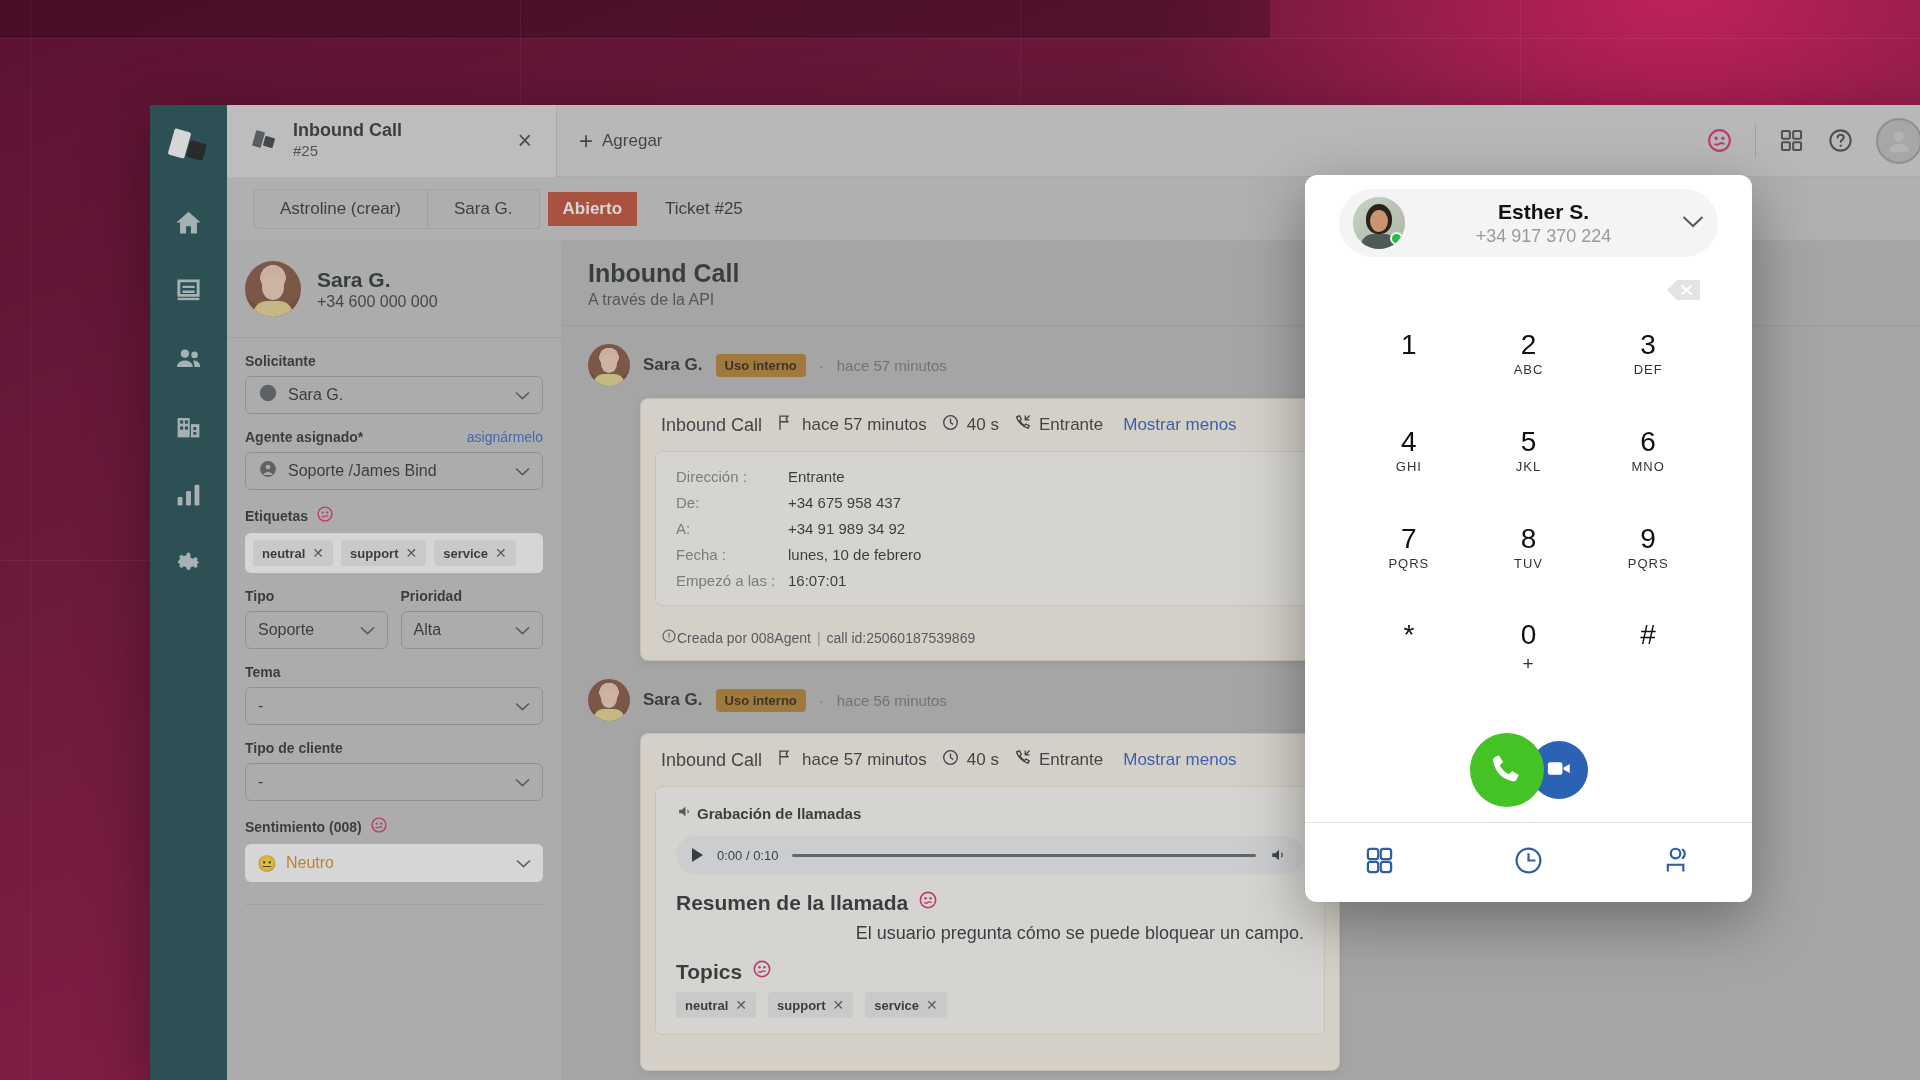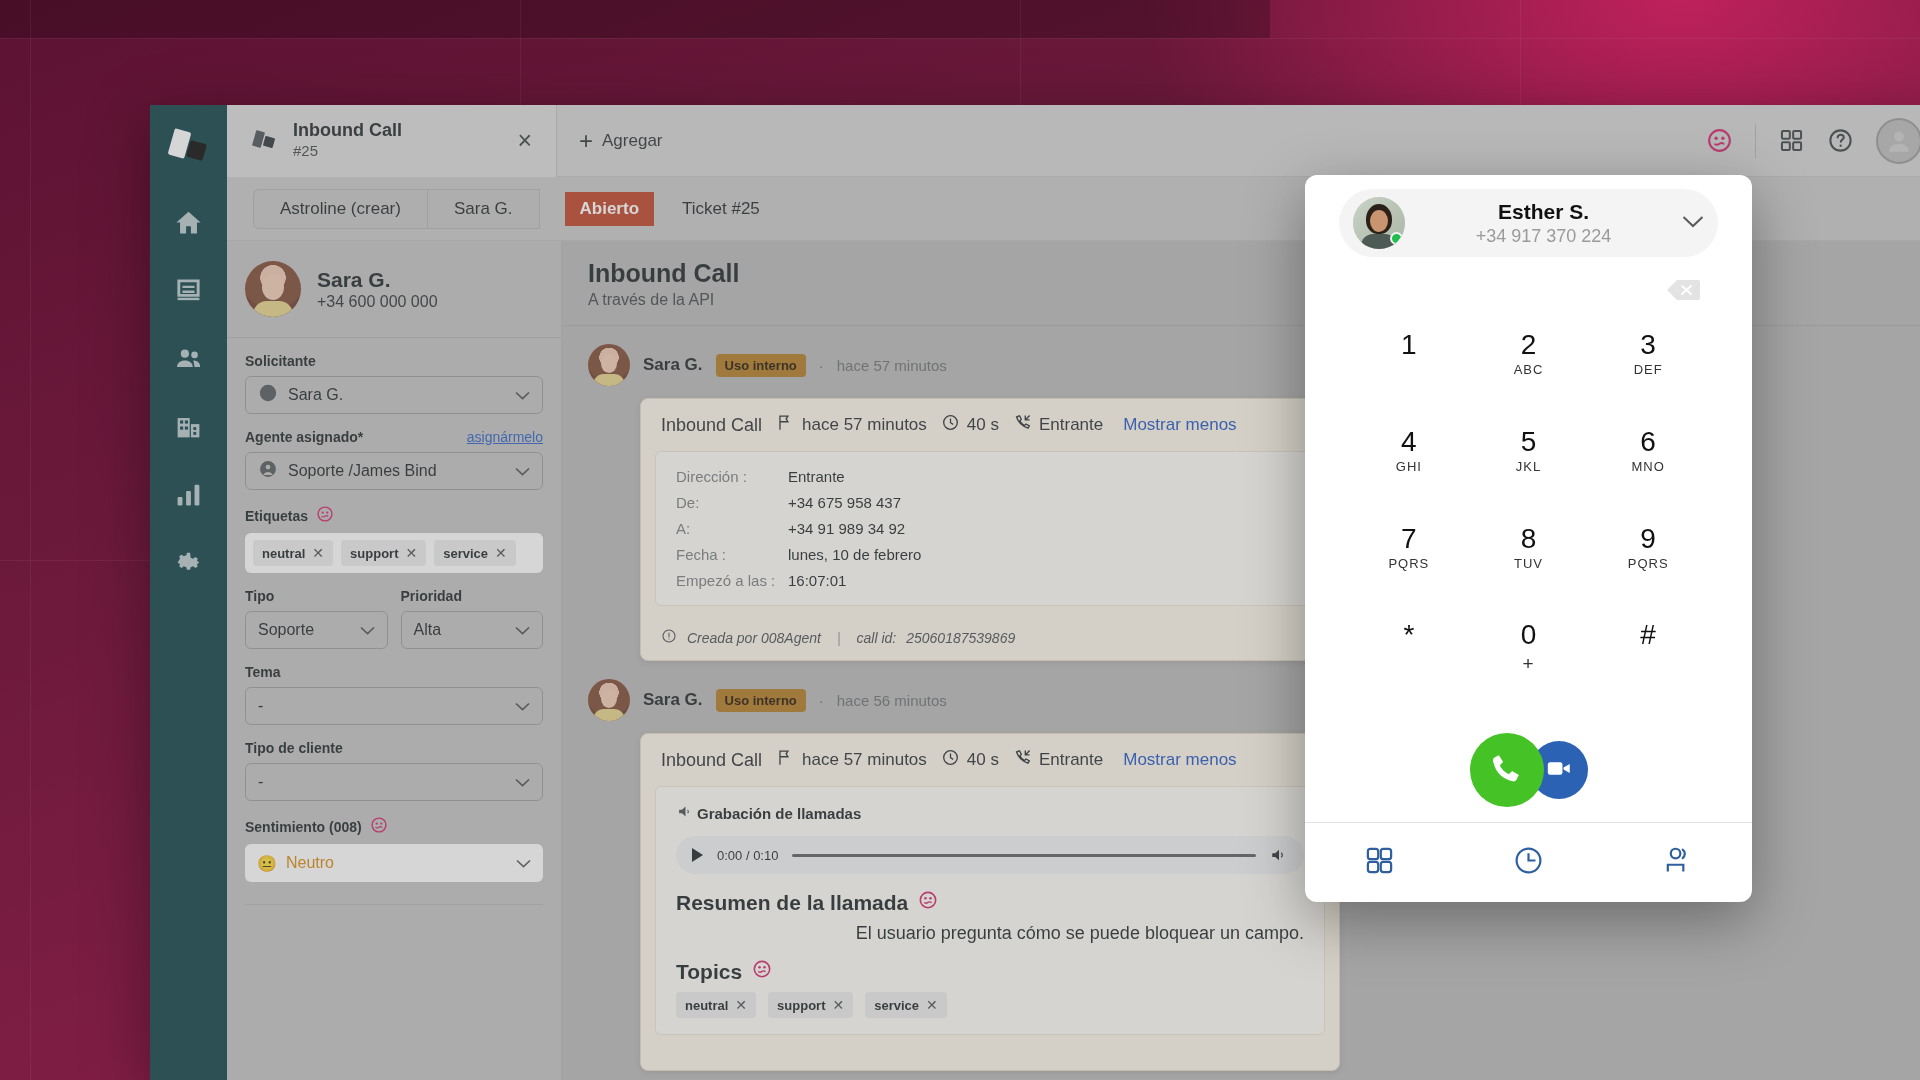--- a/index.html
+++ b/index.html
@@ -78,37 +78,37 @@
   
   #crumbs{
     position:absolute; left:77px; top:72px; right:0; height:64px; background:#c9c9c9;
     display:flex; align-items:center; padding-left:26px; gap:0; border-bottom:1px solid #bdbdbd;
   }
   .crumb{ height:40px; display:flex; align-items:center; padding:0 26px; font-size:17px;
      color:#1f262a; border:1px solid #b4b4b4; border-right:none; background:#c6c6c6; cursor:pointer;}
   .crumb:first-child{ border-radius:6px 0 0 6px;}
   .crumb.plain{ border:none; background:transparent; padding-left:18px;}
   .statusbadge{ background:#bf4227; color:#fff; font-weight:bold; font-size:17px;
-     padding:7px 15px; border-radius:0; margin:0 10px 0 25px;}
+     padding:7px 15px; border-radius:0; margin:0 10px 0 8px;}
 
   
   #leftpanel{
     position:absolute; left:77px; top:136px; width:335px; bottom:0;
     background:#c3c3c3; border-right:1px solid #b5b5b5; overflow:hidden;
   }
   #requester{ display:flex; align-items:center; gap:16px; padding:20px 18px; border-bottom:1px solid #b3b3b3;}
   .ravatar{ width:56px; height:56px; border-radius:50%; overflow:hidden; background:#e8a2ae; position:relative;}
   .ravatar .hair{position:absolute; inset:0; background:radial-gradient(circle at 50% 30%, #f0c9b4 0 26%, #7d4a33 27% 65%, #6d3e2b 66% 100%);}
   .ravatar .face{position:absolute; left:17px; top:13px; width:22px; height:26px; border-radius:50%; background:#f3cdb5;}
   .ravatar .body{position:absolute; left:8px; bottom:0; width:40px; height:16px; background:#e8d48a; border-radius:14px 14px 0 0;}
   #requester .rn{ font-size:21px; font-weight:bold; color:#1d2428; line-height:1.25;}
   #requester .rp{ font-size:16px; color:#2c3338;}
   .field{ padding:0 18px; margin-top:15px;}
   .flabel{ font-size:14px; font-weight:bold; color:#1d2428; margin-bottom:7px; display:flex; align-items:center; gap:8px;}
-  .flabel .link{ margin-left:auto; color:#2d62c9; font-size:14px; font-weight:normal; text-decoration:underline; cursor:pointer;}
+  .flabel .link{ margin-left:auto; color:#2d62c9; font-size:14px; font-weight:normal; cursor:pointer;}
   .fctl{ height:38px; border:1px solid #9d9d9d; border-radius:6px; display:flex; align-items:center;
      padding:0 12px; gap:10px; font-size:16px; color:#1d2428; background:transparent; cursor:pointer;}
   .fctl .chev{ margin-left:auto; }
   .fctl svg.usr{ width:20px; height:20px; fill:#52595e;}
   .chipbox{ background:#fff; border-radius:6px; padding:7px 8px; display:flex; gap:8px; align-items:center;}
   .chip{ background:#ececec; border-radius:4px; padding:5px 9px; font-size:13px; font-weight:bold;
      color:#1d2428; display:flex; align-items:center; gap:7px;}
   .chip .cx{ font-weight:normal; font-size:14px; color:#4a5055; cursor:pointer;}
   .tworow{ display:flex; gap:13px; padding:0 18px; margin-top:15px;}
   .tworow .field{ padding:0; margin:0; flex:1;}
@@ -136,21 +136,21 @@
      box-shadow:0 2px 6px rgba(0,0,0,.10); }
   .cardtop{ display:flex; align-items:center; gap:14px; padding:14px 20px; font-size:17px; color:#2a3035;}
   .cardtop .it{ display:flex; align-items:center; gap:7px;}
   .cardtop svg{ width:19px; height:19px; fill:none; stroke:#2a3035; stroke-width:1.7;}
   .cardtop .more{ color:#2157c4; cursor:pointer; margin-left:6px;}
   .cardbody{ background:#fffdf7; margin:0 14px 12px; border:1px solid #ece4d4; border-radius:6px; padding:16px 20px;}
   .resumen-t{ font-size:15px; font-weight:bold; color:#1d2428; margin-bottom:10px;}
   .rrow{ display:flex; font-size:15px; margin-bottom:9px;}
   .rk{ width:112px; color:#7b7f83;}
   .rv{ color:#1d2428;}
-  .cardfoot{ display:flex; align-items:center; gap:10px; padding:10px 20px 13px; font-size:14px; color:#4a5055;font-style:italic;}
+  .cardfoot{ display:flex; align-items:center; padding:10px 20px 13px; font-size:14px; color:#4a5055;}
   .cardfoot svg{ width:16px; height:16px; fill:none; stroke:#4a5055; stroke-width:1.6;}
   .cardfoot .sep{ color:#9aa0a4; margin:0 6px;}
   .recline{ display:flex; align-items:center; gap:2px; font-size:15px; font-weight:bold; color:#1d2428; margin-bottom:13px;}
   .recline svg{ width:19px; height:17px; fill:#4a5055;}
   .player{ background:#f1f3f4; border-radius:22px; height:38px; display:flex; align-items:center; gap:14px; padding:0 16px; margin-bottom:16px;}
   .player .play{ width:0;height:0;border-left:11px solid #1d2428;border-top:7px solid transparent;border-bottom:7px solid transparent;}
   .player .tm{ font-size:13px; color:#1d2428; font-family:"Liberation Sans", sans-serif;}
   .player .bar{ flex:1; height:3px; background:#5c6165; border-radius:2px;}
   .player .vol{ width:18px; height:18px;}
   .sumtitle{ font-size:21px; font-weight:bold; color:#1d2428; display:flex; align-items:center; gap:10px; margin-bottom:8px;}

